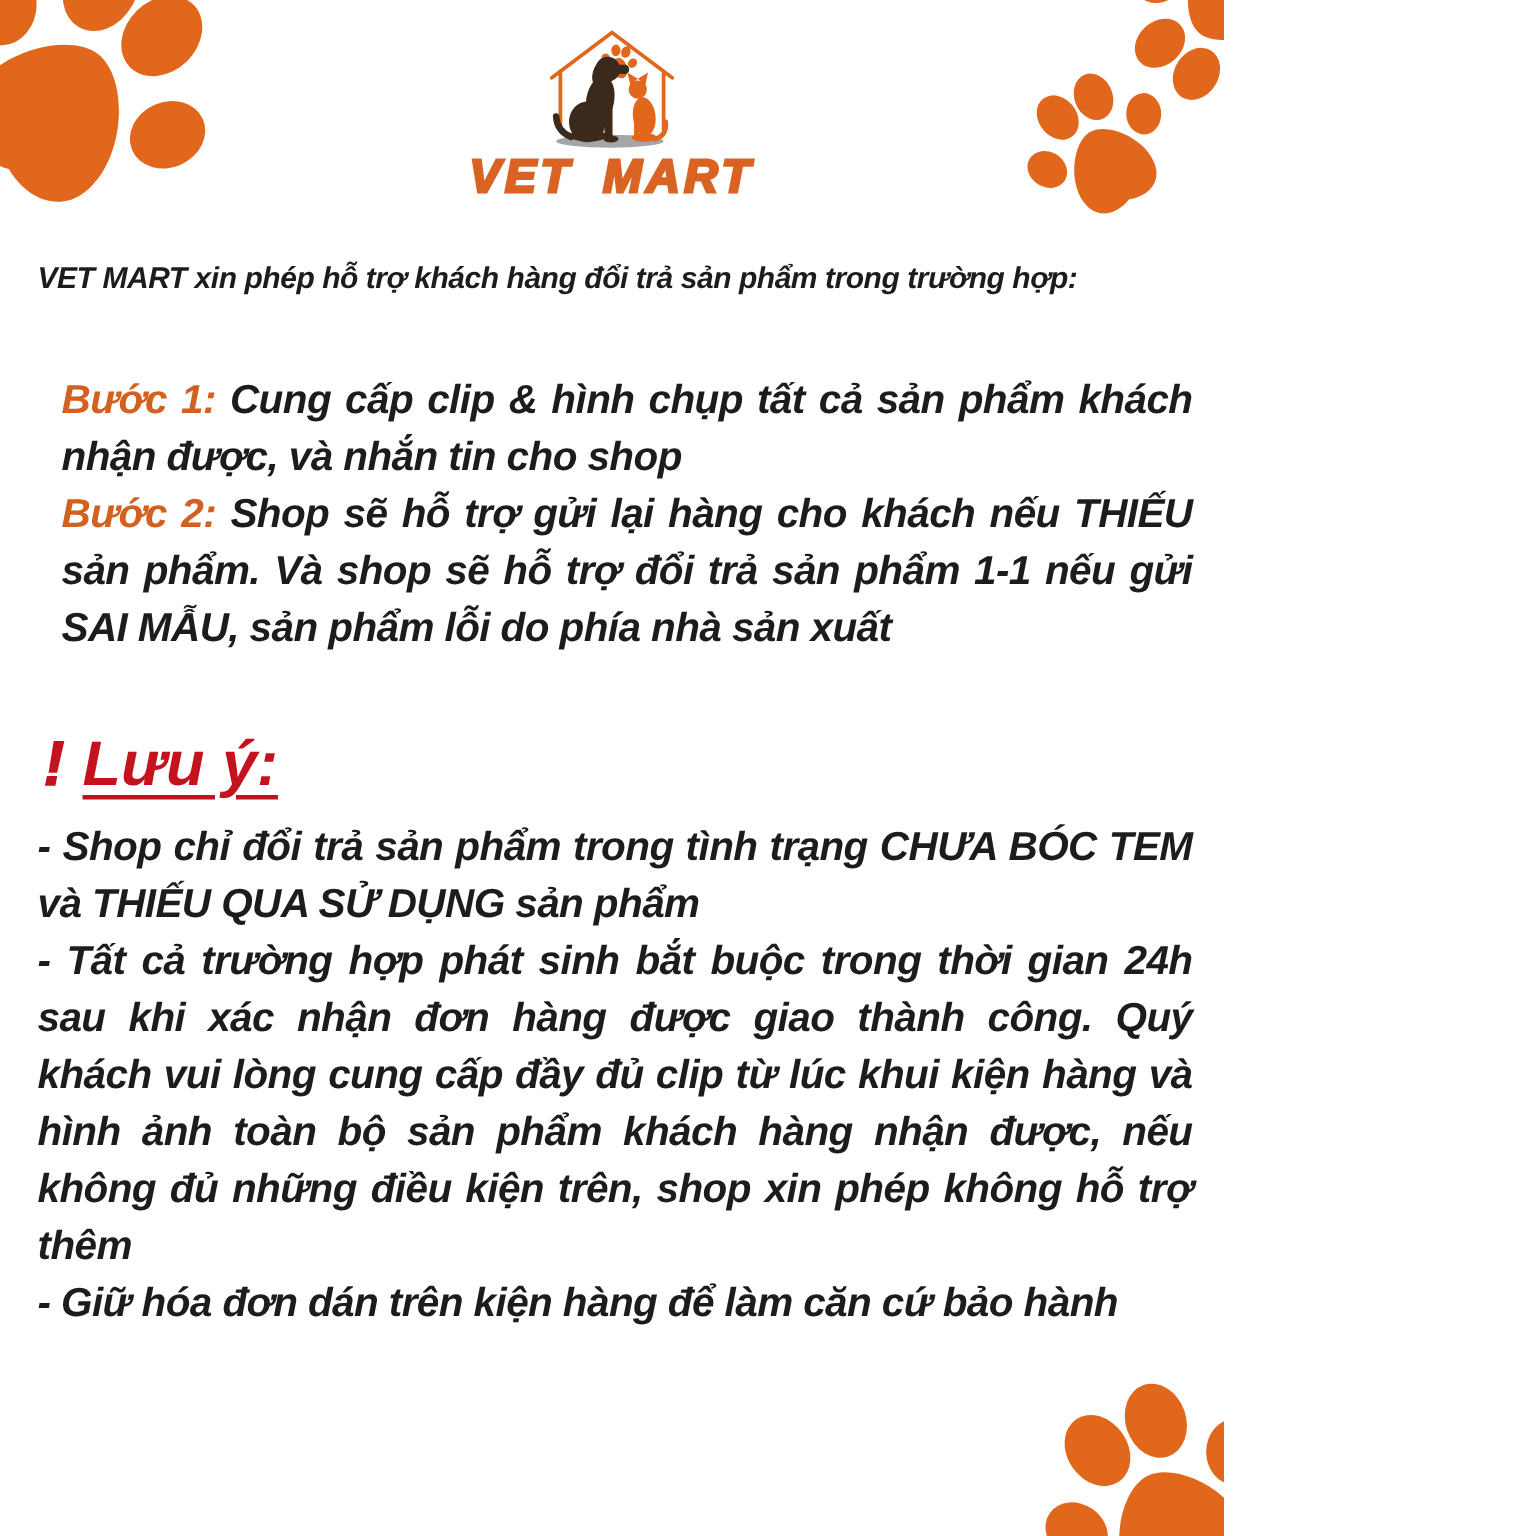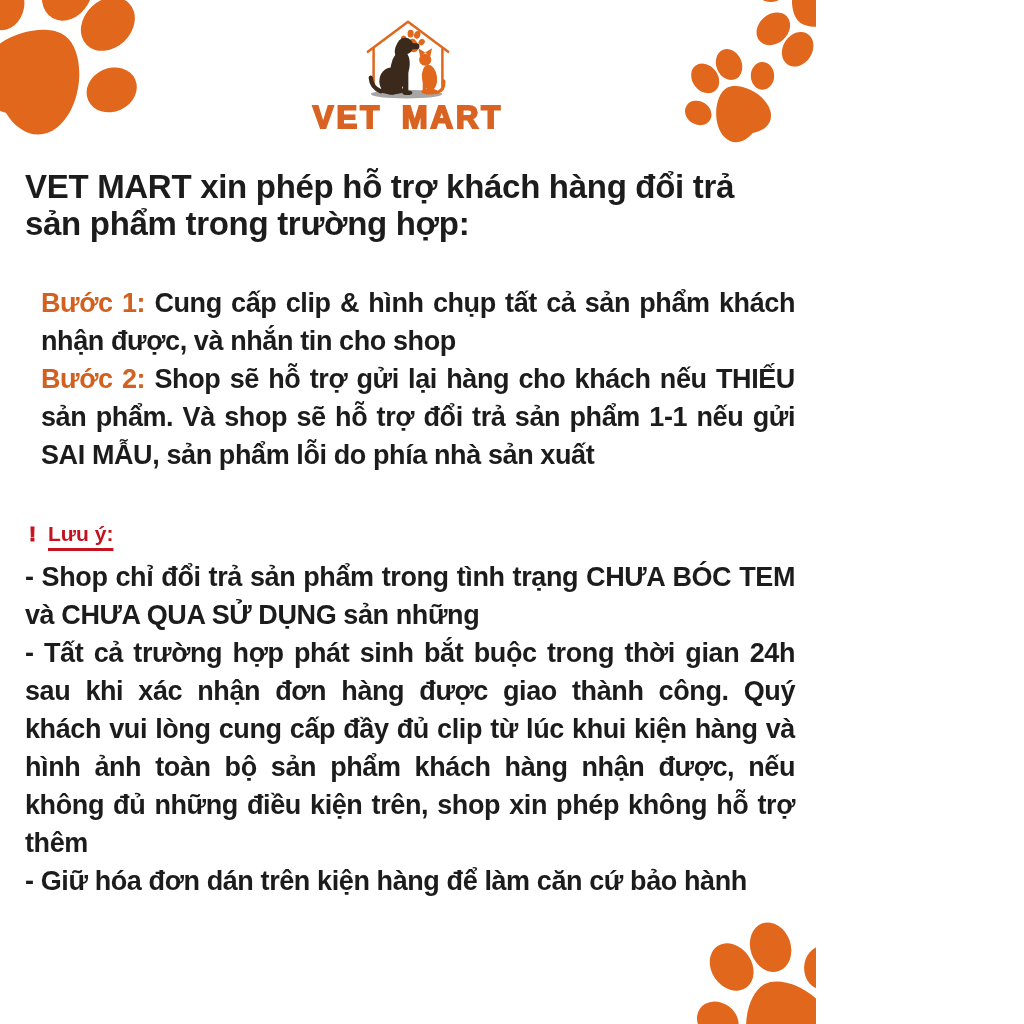--- a/index.html
+++ b/index.html
@@ -1,21 +1,21 @@
 <!DOCTYPE html>
 <html><head>
 <meta charset="utf-8">
 <style>
   html,body{margin:0;padding:0;background:#ffffff;}
   body{
     width:1024px;height:1024px;overflow:hidden;
     font-family:"Liberation Sans",sans-serif;
     color:#1c1c1c;
   }
-  .page{position:relative;width:816px;height:1024px;overflow:hidden;background:#fff;}
+  .page{position:relative;width:816px;height:1024px;overflow:hidden;background:#fff;font-style:italic;}
 
   
   .paw{position:absolute;fill:#E0671C;}
   .paw-tl{left:-48px;top:-44px;width:198px;height:198px;transform:rotate(38deg);}
   .paw-tr-corner{right:-54px;top:-50px;width:122px;height:122px;transform:rotate(-140deg);}
   .paw-tr{right:30px;top:46px;width:106px;height:106px;transform:rotate(-30deg);}
   .paw-br{right:-42px;bottom:-62px;width:168px;height:168px;transform:rotate(-27deg);}
 
   
   .logo{position:absolute;top:16px;left:0;width:100%;text-align:center;}
@@ -26,32 +26,32 @@
     letter-spacing:3px;word-spacing:8px;
     -webkit-text-stroke:2px #D96322;
   }
 
   
   .content{position:absolute;left:25px;right:21px;top:158px;}
   .title{
     margin:0;font-size:47px;line-height:1.12;font-weight:700;
     letter-spacing:.5px;color:#1c1c1c;
   }
-  .subtitle{margin:10px 0 0;font-size:33px;line-height:37px;font-weight:600;letter-spacing:-.3px;}
+  .subtitle{margin:10px 0 0;font-size:20px;line-height:37px;font-weight:600;letter-spacing:-.3px;}
 
   .steps{margin-top:42px;margin-left:16px;}
   .step, .fee-note, .note-item{
     margin:0;font-size:27px;line-height:38px;font-weight:600;
     letter-spacing:-.4px;text-align:justify;
   }
   .step-label{color:#D2601E;font-weight:700;}
   .fee-note{text-align:left;}
 
   .notes{margin-top:48px;}
-  .notes-title{font-size:21px;font-weight:700;color:#C4121E;margin:0 0 12px 4px;}
+  .notes-title{font-size:42px;font-weight:700;color:#C4121E;margin:0 0 12px 4px;}
   .notes-excl{margin-right:12px;-webkit-text-stroke:1px #C4121E;}
   .notes-label{
     text-decoration:underline;
     text-decoration-thickness:3px;
     text-underline-offset:7px;
   }
 </style>
 </head>
 <body>
 
@@ -127,19 +127,19 @@
 
     <div class="steps">
       <p class="step"><span class="step-label">Bước 1:</span><span> Cung cấp clip &amp; hình chụp tất cả sản phẩm khách nhận được, và nhắn tin cho shop</span></p>
       <p class="step"><span class="step-label">Bước 2:</span><span> Shop sẽ hỗ trợ gửi lại hàng cho khách nếu THIẾU sản phẩm. Và shop sẽ hỗ trợ đổi trả sản phẩm 1-1 nếu gửi SAI MẪU, sản phẩm lỗi do phía nhà sản xuất</span></p>
     </div>
 
     <div class="notes">
       <div class="notes-title">
         <span class="notes-excl">!</span><span class="notes-label">Lưu ý:</span>
       </div>
-      <p class="note-item">- Shop chỉ đổi trả sản phẩm trong tình trạng CHƯA BÓC TEM và CHƯA QUA SỬ DỤNG sản những</p>
+      <p class="note-item">- Shop chỉ đổi trả sản phẩm trong tình trạng CHƯA BÓC TEM và THIẾU QUA SỬ DỤNG sản phẩm</p>
       <p class="note-item">- Tất cả trường hợp phát sinh bắt buộc trong thời gian 24h sau khi xác nhận đơn hàng được giao thành công. Quý khách vui lòng cung cấp đầy đủ clip từ lúc khui kiện hàng và hình ảnh toàn bộ sản phẩm khách hàng nhận được, nếu không đủ những điều kiện trên, shop xin phép không hỗ trợ thêm</p>
       <p class="note-item">- Giữ hóa đơn dán trên kiện hàng để làm căn cứ bảo hành</p>
     </div>
   </main>
 
 </div>
 
 </body></html>

